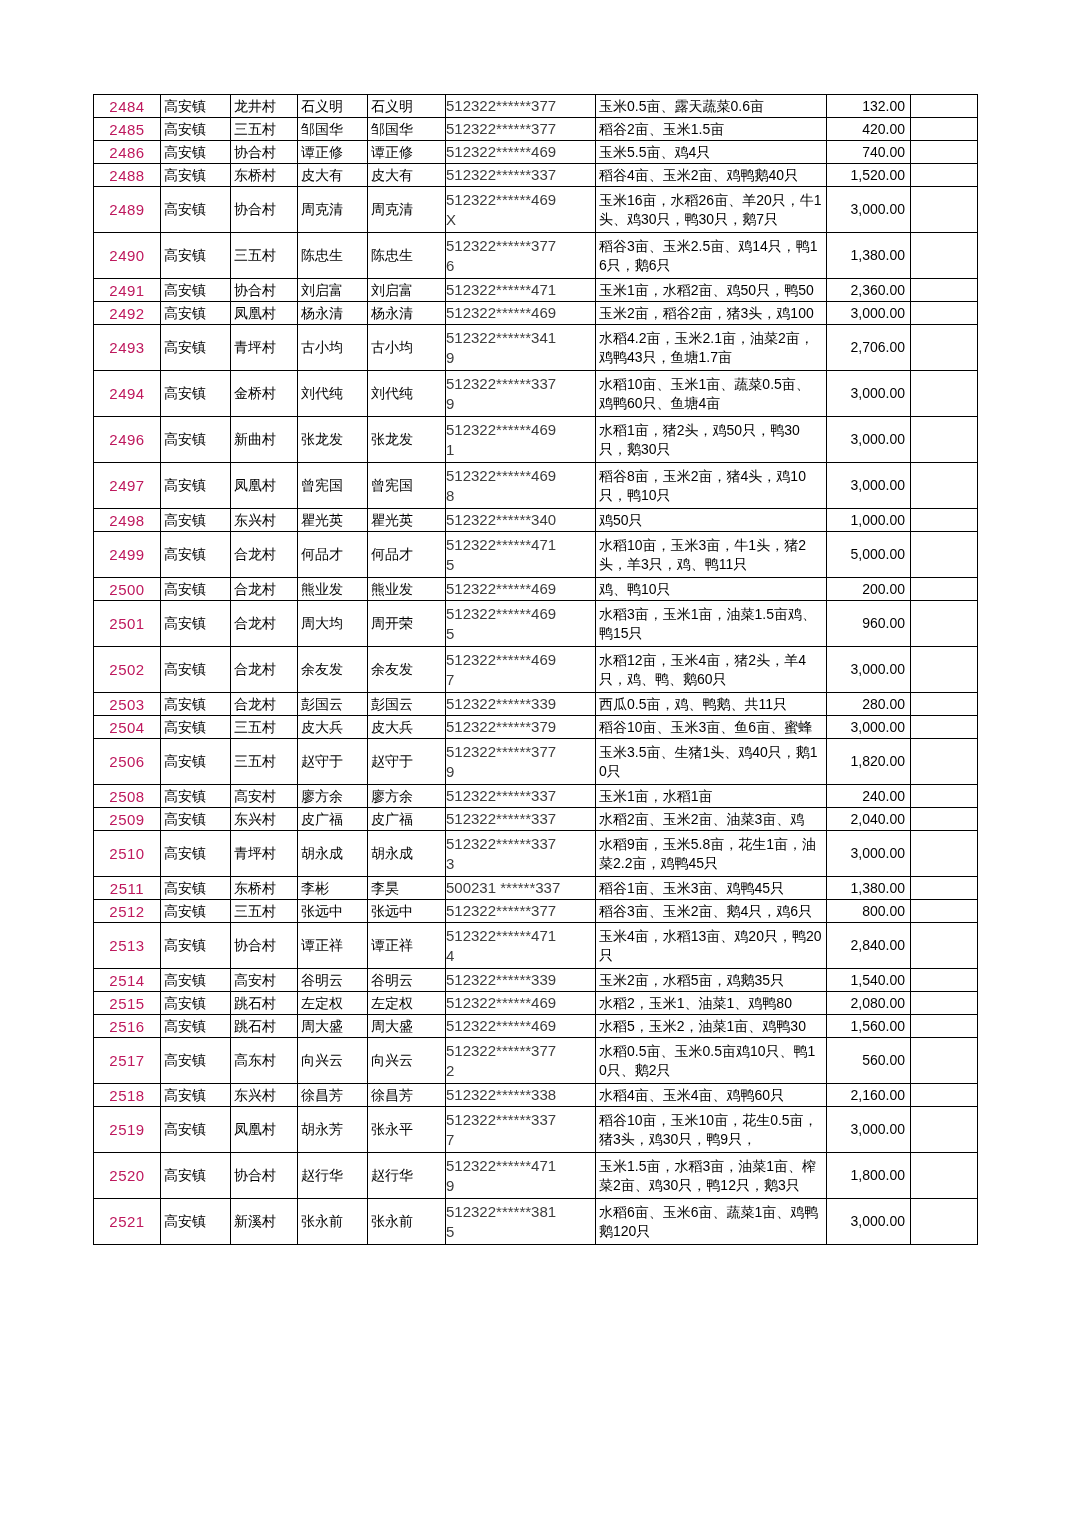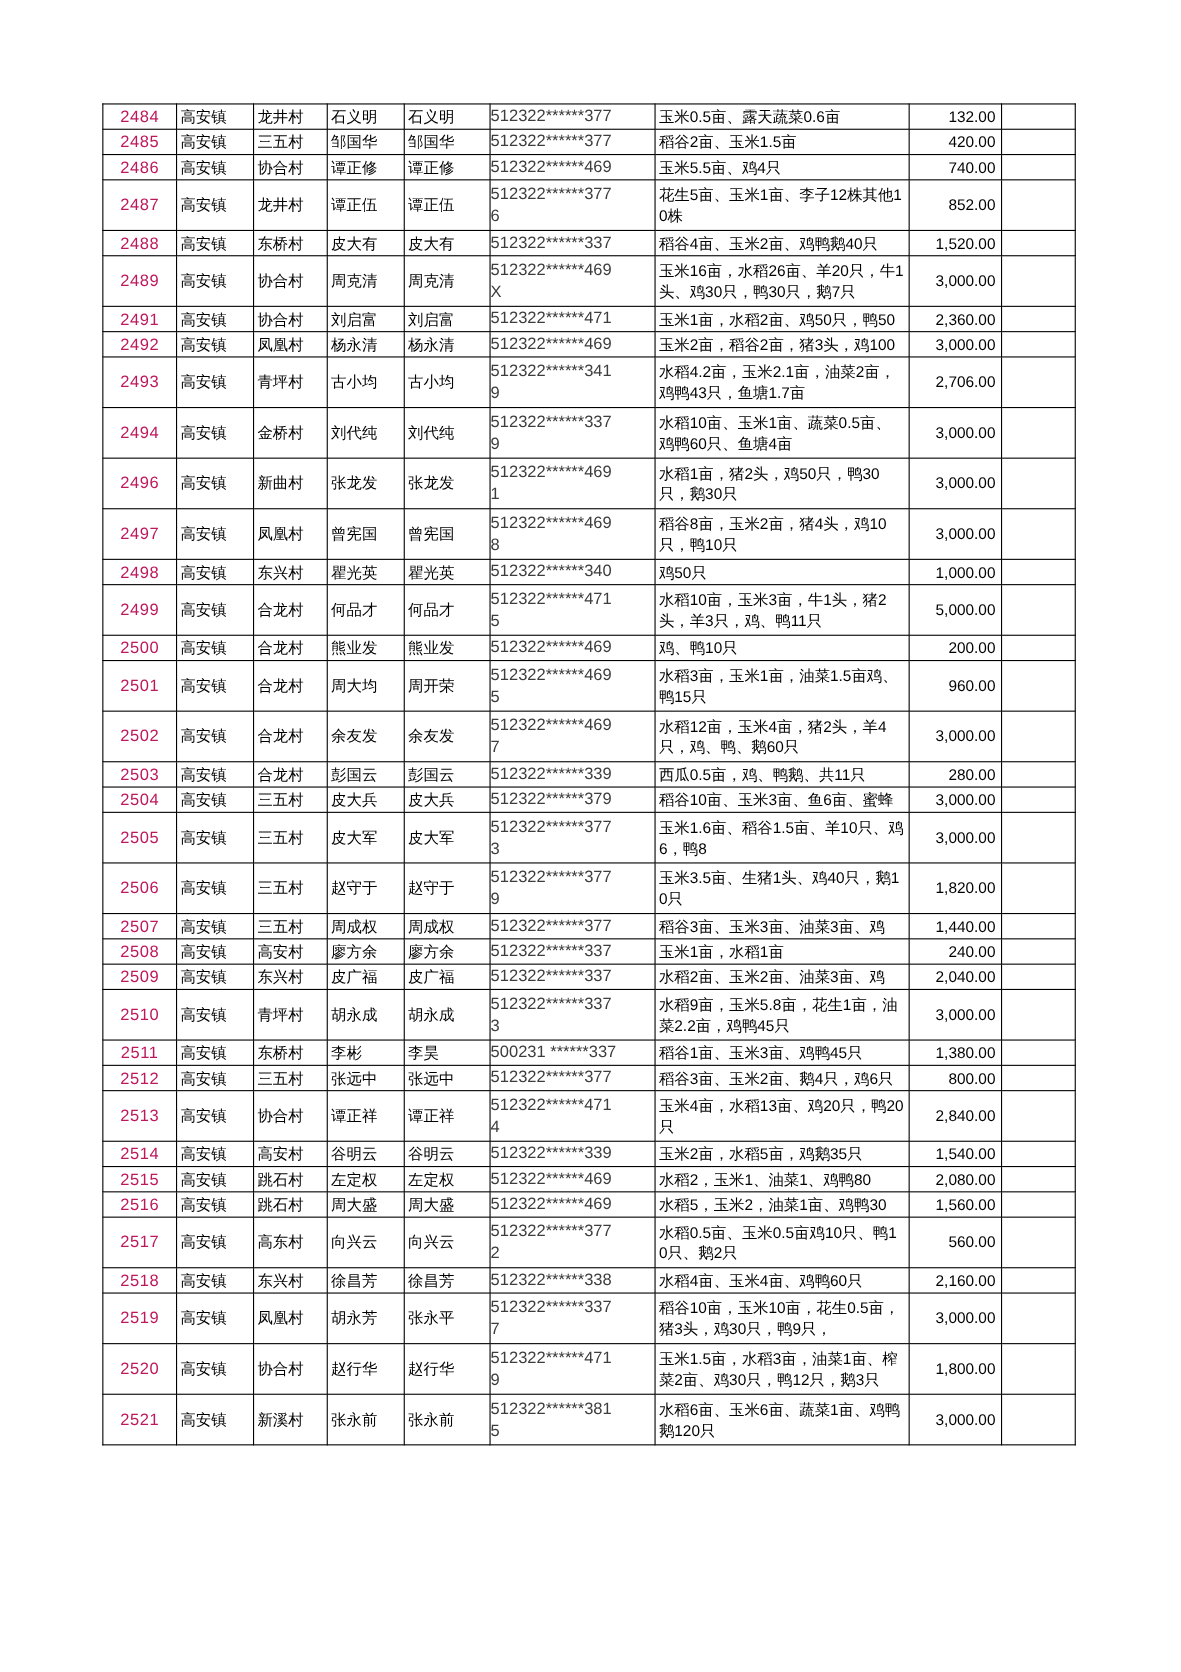--- a/index.html
+++ b/index.html
@@ -78,31 +78,20 @@
           <td class="no">2486</td>
           <td class="cjk">高安镇</td>
           <td class="cjk">协合村</td>
           <td class="cjk">谭正修</td>
           <td class="cjk">谭正修</td>
           <td class="sid">512322******469</td>
           <td class="cjk">玉米5.5亩、鸡4只</td>
           <td class="amt">740.00</td>
           <td class="blank"></td>
         </tr>
-        <tr class="tall">
-          <td class="no">2487</td>
-          <td class="cjk">高安镇</td>
-          <td class="cjk">龙井村</td>
-          <td class="cjk">谭正伍</td>
-          <td class="cjk">谭正伍</td>
-          <td class="sid">512322******377<br>6</td>
-          <td class="cjk">花生5亩、玉米1亩、李子12株其他10株</td>
-          <td class="amt">852.00</td>
-          <td class="blank"></td>
-        </tr>
         <tr>
           <td class="no">2488</td>
           <td class="cjk">高安镇</td>
           <td class="cjk">东桥村</td>
           <td class="cjk">皮大有</td>
           <td class="cjk">皮大有</td>
           <td class="sid">512322******337</td>
           <td class="cjk">稻谷4亩、玉米2亩、鸡鸭鹅40只</td>
           <td class="amt">1,520.00</td>
           <td class="blank"></td>
@@ -111,20 +100,31 @@
           <td class="no">2489</td>
           <td class="cjk">高安镇</td>
           <td class="cjk">协合村</td>
           <td class="cjk">周克清</td>
           <td class="cjk">周克清</td>
           <td class="sid">512322******469<br>X</td>
           <td class="cjk">玉米16亩，水稻26亩、羊20只，牛1头、鸡30只，鸭30只，鹅7只</td>
           <td class="amt">3,000.00</td>
           <td class="blank"></td>
         </tr>
+        <tr class="tall">
+          <td class="no">2490</td>
+          <td class="cjk">高安镇</td>
+          <td class="cjk">三五村</td>
+          <td class="cjk">陈忠生</td>
+          <td class="cjk">陈忠生</td>
+          <td class="sid">512322******377<br>6</td>
+          <td class="cjk">稻谷3亩、玉米2.5亩、鸡14只，鸭16只，鹅6只</td>
+          <td class="amt">1,380.00</td>
+          <td class="blank"></td>
+        </tr>
         <tr>
           <td class="no">2491</td>
           <td class="cjk">高安镇</td>
           <td class="cjk">协合村</td>
           <td class="cjk">刘启富</td>
           <td class="cjk">刘启富</td>
           <td class="sid">512322******471</td>
           <td class="cjk">玉米1亩，水稻2亩、鸡50只，鸭50</td>
           <td class="amt">2,360.00</td>
           <td class="blank"></td>
@@ -255,53 +255,31 @@
           <td class="cjk">高安镇</td>
           <td class="cjk">三五村</td>
           <td class="cjk">皮大兵</td>
           <td class="cjk">皮大兵</td>
           <td class="sid">512322******379</td>
           <td class="cjk">稻谷10亩、玉米3亩、鱼6亩、蜜蜂</td>
           <td class="amt">3,000.00</td>
           <td class="blank"></td>
         </tr>
         <tr class="tall">
-          <td class="no">2505</td>
-          <td class="cjk">高安镇</td>
-          <td class="cjk">三五村</td>
-          <td class="cjk">皮大军</td>
-          <td class="cjk">皮大军</td>
-          <td class="sid">512322******377<br>3</td>
-          <td class="cjk">玉米1.6亩、稻谷1.5亩、羊10只、鸡6，鸭8</td>
-          <td class="amt">3,000.00</td>
-          <td class="blank"></td>
-        </tr>
-        <tr class="tall">
           <td class="no">2506</td>
           <td class="cjk">高安镇</td>
           <td class="cjk">三五村</td>
           <td class="cjk">赵守于</td>
           <td class="cjk">赵守于</td>
           <td class="sid">512322******377<br>9</td>
           <td class="cjk">玉米3.5亩、生猪1头、鸡40只，鹅10只</td>
           <td class="amt">1,820.00</td>
           <td class="blank"></td>
         </tr>
         <tr>
-          <td class="no">2507</td>
-          <td class="cjk">高安镇</td>
-          <td class="cjk">三五村</td>
-          <td class="cjk">周成权</td>
-          <td class="cjk">周成权</td>
-          <td class="sid">512322******377</td>
-          <td class="cjk">稻谷3亩、玉米3亩、油菜3亩、鸡</td>
-          <td class="amt">1,440.00</td>
-          <td class="blank"></td>
-        </tr>
-        <tr>
           <td class="no">2508</td>
           <td class="cjk">高安镇</td>
           <td class="cjk">高安村</td>
           <td class="cjk">廖方余</td>
           <td class="cjk">廖方余</td>
           <td class="sid">512322******337</td>
           <td class="cjk">玉米1亩，水稻1亩</td>
           <td class="amt">240.00</td>
           <td class="blank"></td>
         </tr>

